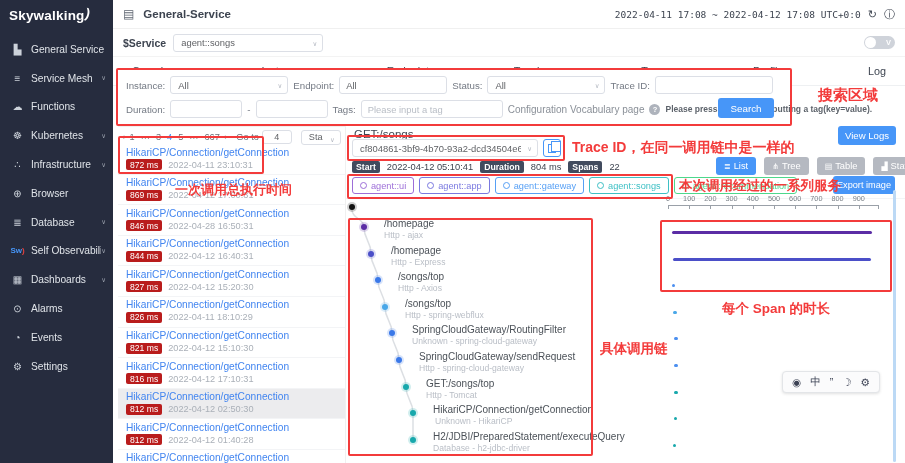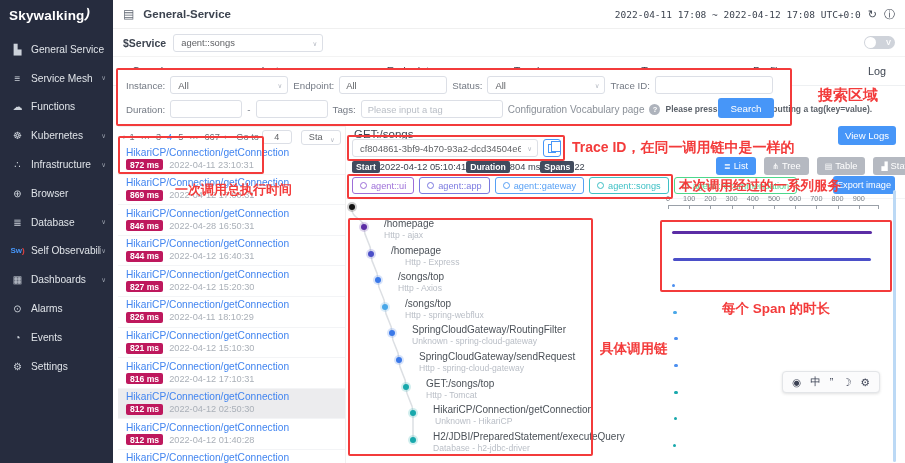--- a/index.html
+++ b/index.html
@@ -51,33 +51,33 @@
 .pg{padding:0 1.5px;cursor:pointer}
 .pg.on{color:#4796f8}
 .pgnav{cursor:pointer;color:#9aa0a8}
 .goto-label{margin-left:6px;font-size:9.2px;color:#6a7078}
 .goto-input{width:30px;height:14px;font-size:9px;text-align:center}
 .size-sel{margin-left:6px;width:40px;height:15px;font-size:9.2px}
 .titem{height:30.6px;padding:2.5px 8px 0;border-bottom:1px solid #f3f4f6;cursor:pointer}
 .titem.sel{background:#ececee}
 .t-title{font-size:10.2px;color:#4285f0;white-space:nowrap;overflow:hidden}
 .t-meta{display:flex;align-items:center;gap:6px;margin-top:1.5px}
-.t-badge{background:#be185d;color:#fff;font-size:8.6px;font-weight:bold;padding:0.5px 4px;border-radius:2px}
+.t-badge{background:#b91c1c;color:#fff;font-size:8.6px;font-weight:normal;padding:0.5px 4px;border-radius:2px}
 .t-time{color:#aab0b8;font-size:9.2px}
 
 .vline{position:absolute;left:345px;top:126px;width:1px;height:337px;background:#f0f0f0}
 .hline{position:absolute;left:346px;top:198px;width:559px;height:1px;background:#f3f4f6}
 .endpoint-title{position:absolute;left:354px;top:128px;font-size:11.5px;font-weight:normal;color:#3d4450}
 .viewlogs-btn{position:absolute;left:838px;top:126px;width:58px;height:19px;font-size:9.6px}
 .tsel{position:absolute;left:352px;top:139px;width:186px;height:18px}
 .tsel-text{overflow:hidden;white-space:nowrap}
 .copy-btn{position:absolute;left:543px;top:139px;width:18px;height:18px;border:1px solid #4796f8;border-radius:3px;display:flex;align-items:center;justify-content:center;cursor:pointer;background:#fff}
 .copy-glyph{width:8px;height:9px;border:1px solid #4796f8;position:relative;background:#fff}
 .copy-glyph::before{content:"";position:absolute;left:1.5px;top:-3.5px;width:8px;height:9px;border:1px solid #4796f8;background:#fff}
-.meta{position:absolute;left:352px;top:161px;display:flex;align-items:center}
+.meta{position:absolute;left:352px;top:161px;display:flex;gap:7px;align-items:center}
 .mbadge{background:#414b5e;color:#fff;font-size:8.7px;padding:1px 4px;border-radius:2px;font-weight:bold}
 .mval{font-size:9.3px;color:#3d4450}
 .vbtns{position:absolute;left:716px;top:157px;display:flex;gap:8px}
 .vbtn{height:18px;padding:0 8px;border-radius:3px;background:#b5b9c1;color:#fff;font-size:9.3px;display:flex;align-items:center;gap:3px;cursor:pointer}
 .vbtn.active{background:#4796f8}
 .vbtn .ic{font-size:8px}
 .pills{position:absolute;left:352px;top:177px;display:flex;gap:5px}
 .pill{height:17px;border:1px solid;border-radius:3px;padding:0 7px;display:flex;align-items:center;gap:4px;font-size:9.2px;background:#fff;cursor:pointer;white-space:nowrap}
 .pill-dot{width:7px;height:7px;border:1.5px solid currentColor;border-radius:50%}
 .export-btn{position:absolute;left:833px;top:176px;width:62px;height:18px;font-size:9.2px}
@@ -413,21 +413,21 @@
       <div class="rl" style="left: 847.8px;">900</div>
       <div class="rt" style="left: 858.8px;"></div>
       <div class="rt" style="left: 878px;"></div>
       <div class="dot clickable" style="left: 349px; top: 204px; background: rgb(17, 17, 17); box-shadow: rgba(17, 17, 17, 0.2) 0px 0px 0px 2px;"></div>
       <div class="dot clickable" style="left: 361px; top: 224px; background: rgb(91, 45, 165); box-shadow: rgba(91, 45, 165, 0.2) 0px 0px 0px 2px;"></div>
       <div class="tname clickable" style="left: 384px; top: 218px;">/homepage</div>
       <div class="tsub" style="left: 384px; top: 230px;">Http - ajax</div>
       <div class="bar clickable" style="left: 671.743px; top: 231px; width: 200.644px; background: rgb(91, 45, 165);"></div>
       <div class="dot clickable" style="left: 368px; top: 250.6px; background: rgb(75, 79, 200); box-shadow: rgba(75, 79, 200, 0.2) 0px 0px 0px 2px;"></div>
       <div class="tname clickable" style="left: 391px; top: 244.6px;">/homepage</div>
-      <div class="tsub" style="left: 391px; top: 256.6px; margin-left: 14px;">Http - Express</div>
+      <div class="tsub" style="left: 391px; top: 256.6px;">Http - Express</div>
       <div class="bar clickable" style="left: 673.198px; top: 257.6px; width: 197.525px; background: rgb(75, 79, 200);"></div>
       <div class="dot clickable" style="left: 375px; top: 277.2px; background: rgb(58, 120, 232); box-shadow: rgba(58, 120, 232, 0.2) 0px 0px 0px 2px;"></div>
       <div class="tname clickable" style="left: 398px; top: 271.2px;">/songs/top</div>
       <div class="tsub" style="left: 398px; top: 283.2px;">Http - Axios</div>
       <div class="bar clickable" style="left: 672.158px; top: 284.2px; width: 3.32673px; background: rgb(75, 143, 240);"></div>
       <div class="dot clickable" style="left: 382px; top: 303.8px; background: rgb(73, 167, 232); box-shadow: rgba(73, 167, 232, 0.2) 0px 0px 0px 2px;"></div>
       <div class="tname clickable" style="left: 405px; top: 297.8px;">/songs/top</div>
       <div class="tsub" style="left: 405px; top: 309.8px;">Http - spring-webflux</div>
       <div class="bar clickable" style="left: 673.198px; top: 310.8px; width: 3.32673px; background: rgb(73, 167, 232);"></div>
       <div class="dot clickable" style="left: 389px; top: 330.4px; background: rgb(58, 120, 232); box-shadow: rgba(58, 120, 232, 0.2) 0px 0px 0px 2px;"></div>

